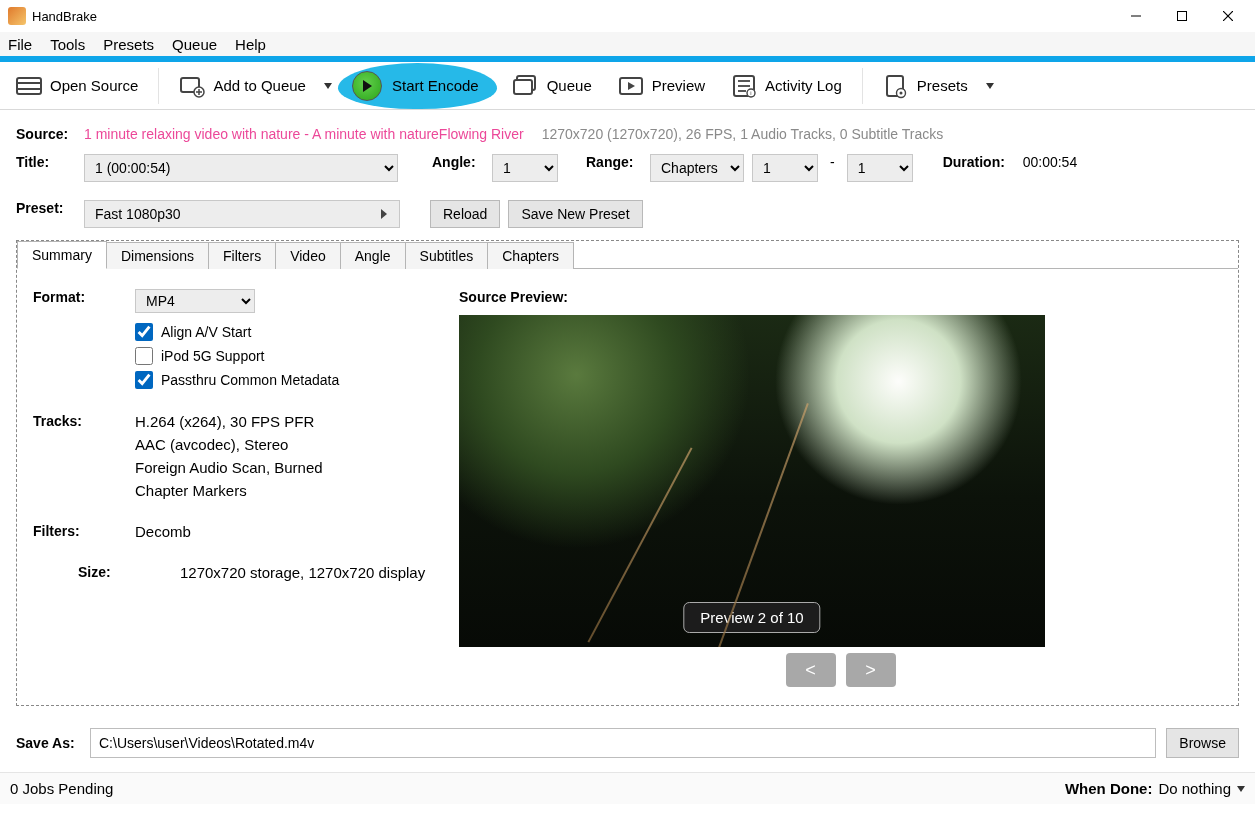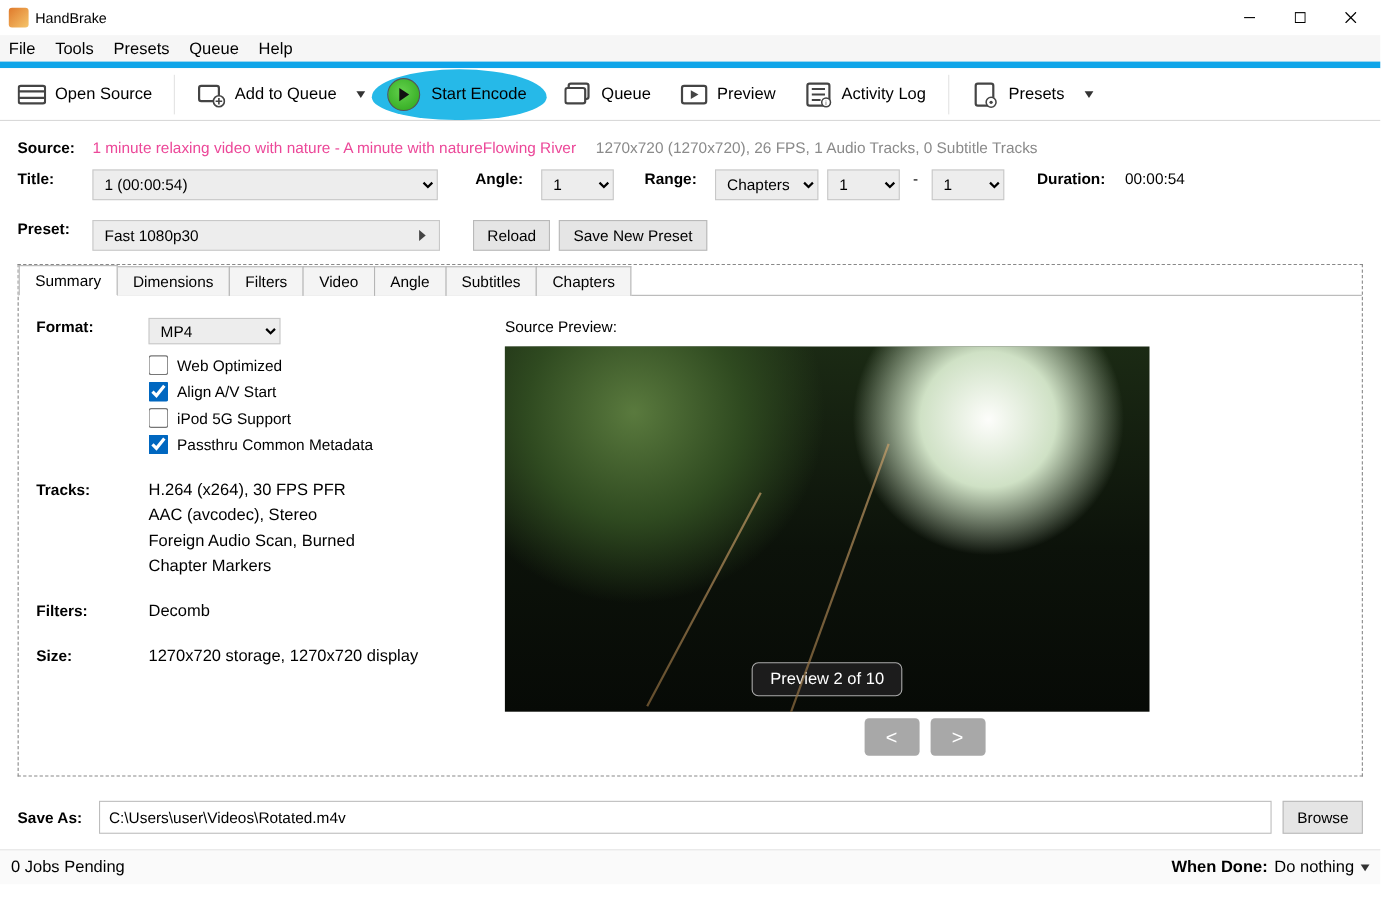--- a/index.html
+++ b/index.html
@@ -174,21 +174,21 @@
     background: #ededed; border: 1px solid #c8c8c8;
     font-family: inherit; font-size: 14px; padding: 0 6px;
   }
   .chk-list { margin-top: 10px; }
   .chk { display: flex; align-items: center; gap: 8px; margin-bottom: 6px; }
   .chk input { width: 18px; height: 18px; accent-color: #0067c0; margin:0; }
   .info-line { margin-bottom: 6px; font-size: 15px; }
 
   
   .preview-col { flex: 1; }
-  .preview-title { font-weight: 400; margin-bottom: 10px; }
+  .preview-title { font-weight: 700; margin-bottom: 10px; }
   .preview-frame {
     position: relative;
     width: 586px; height: 332px;
     background:
       radial-gradient(circle at 75% 20%, #fdfdfb 0%, #cfe1c5 12%, rgba(0,0,0,0) 24%),
       radial-gradient(circle at 20% 18%, #5a7a3e 0%, #2f4a20 18%, rgba(0,0,0,0) 32%),
       linear-gradient(180deg, #1b2a14 0%, #0c120a 55%, #070a06 100%);
     overflow: hidden;
   }
   .preview-frame::before,
@@ -414,24 +414,20 @@
 
       <div class="summary-left">
         <div class="form-row">
           <div class="flabel">Format:</div>
           <div class="fbody">
             <select class="select-format">
               <option>MP4</option>
             </select>
             <div class="chk-list">
               <label class="chk">
-                <input type="checkbox" style="">
-                <span>Web Optimized</span>
-              </label>
-              <label class="chk">
                 <input type="checkbox" checked="" style="">
                 <span>Align A/V Start</span>
               </label>
               <label class="chk">
                 <input type="checkbox" style="">
                 <span>iPod 5G Support</span>
               </label>
               <label class="chk">
                 <input type="checkbox" checked="" style="">
                 <span>Passthru Common Metadata</span>
@@ -450,21 +446,21 @@
           </div>
         </div>
 
         <div class="form-row" style="margin-top:18px;">
           <div class="flabel">Filters:</div>
           <div class="fbody">
             <div class="info-line">Decomb</div>
           </div>
         </div>
 
-        <div class="form-row" style="margin-top:18px;">
+        <div class="form-row" style="margin-top:18px;margin-left:45px;">
           <div class="flabel">Size:</div>
           <div class="fbody">
             <div class="info-line">1270x720 storage, 1270x720 display</div>
           </div>
         </div>
       </div>
 
       <div class="preview-col">
         <div class="preview-title">Source Preview:</div>
         <div class="preview-frame">

